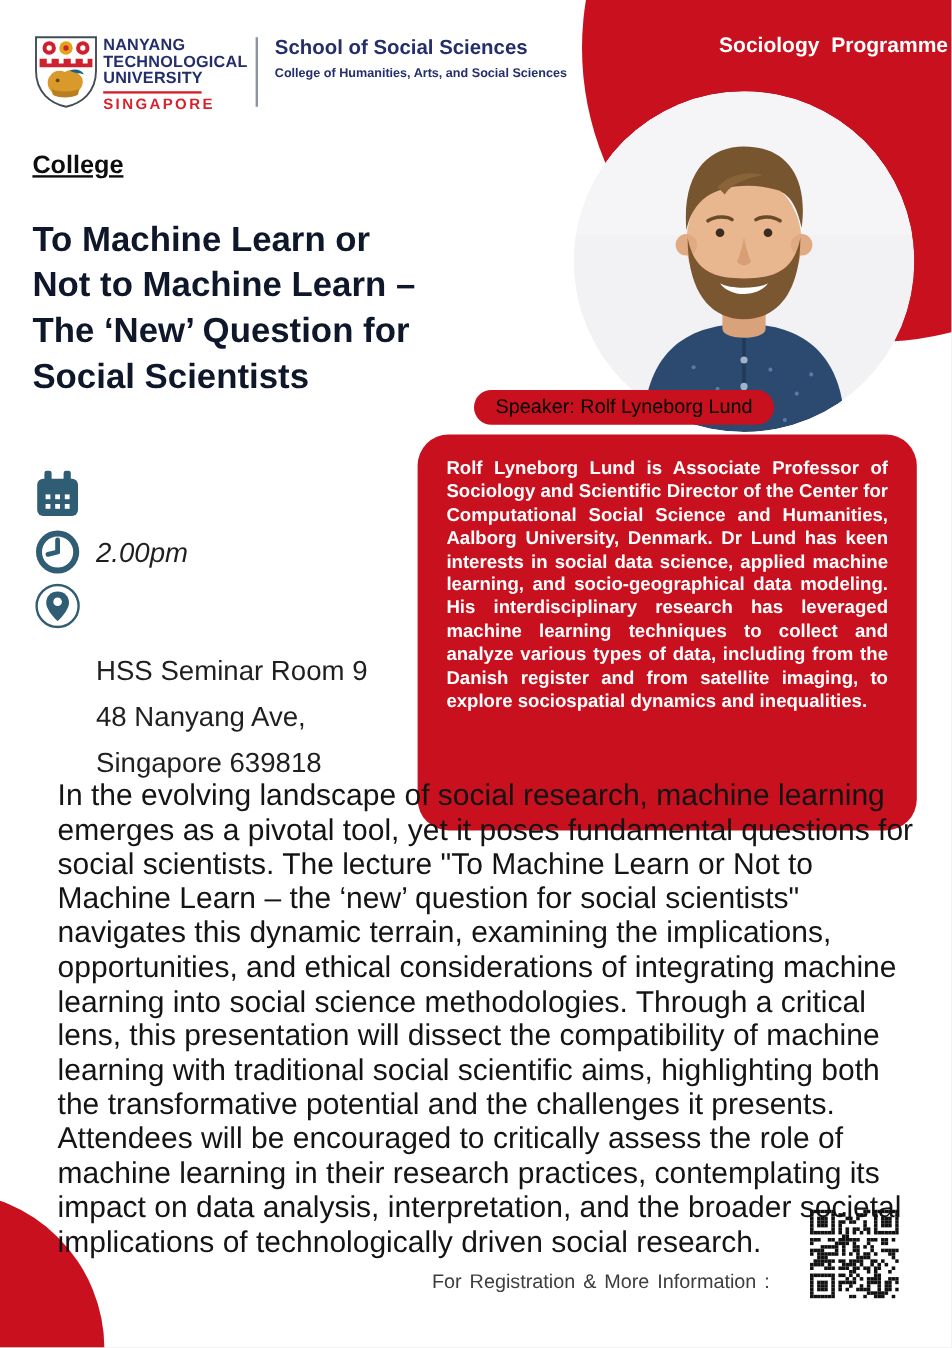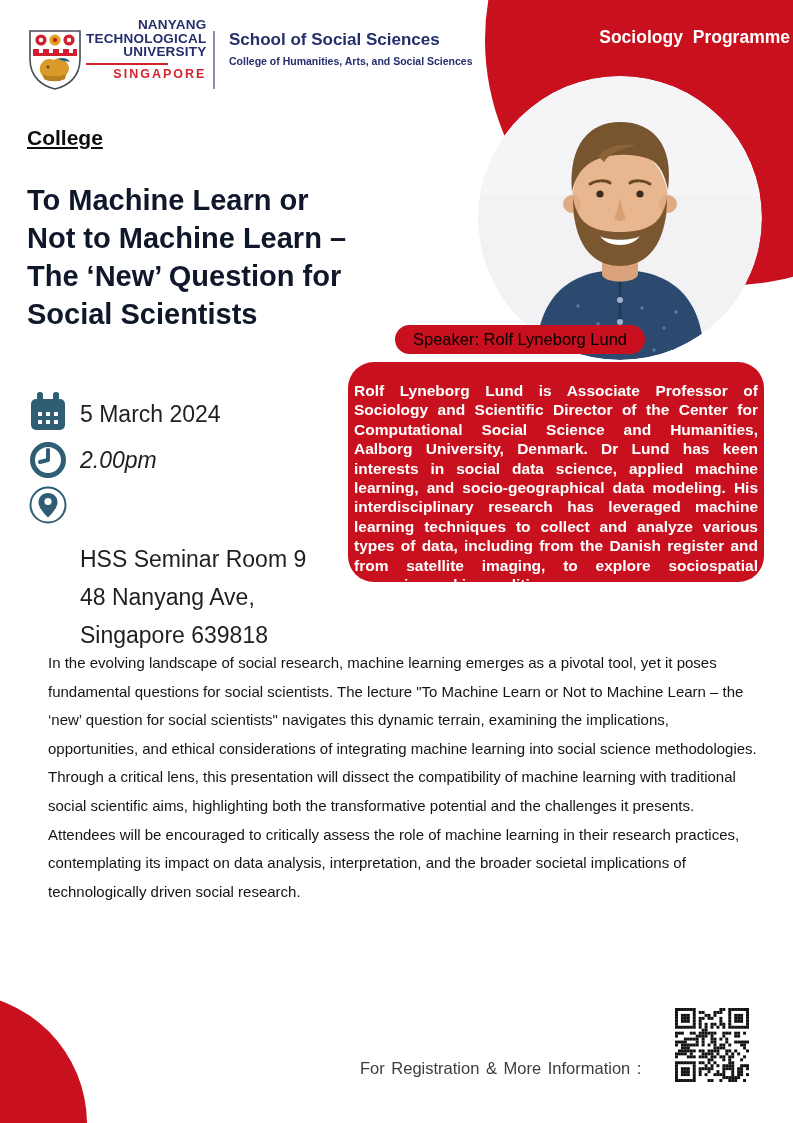--- a/index.html
+++ b/index.html
@@ -13,45 +13,45 @@
     position:relative;width:793px;height:1123px;margin:0 auto;
     background:#ffffff;overflow:hidden;
     font-family:"Liberation Sans","DejaVu Sans",sans-serif;
   }
   
   .blob-top{position:absolute;left:485px;top:-205px;width:490px;height:490px;border-radius:50%;background:var(--red);}
   .blob-bottom{position:absolute;left:-175px;top:993px;width:262px;height:262px;border-radius:50%;background:var(--red);}
   
   .programme{position:absolute;left:515px;top:27px;width:275px;text-align:right;color:#fff;font-weight:bold;font-size:17.5px;word-spacing:5px;}
   .crest{position:absolute;left:28px;top:29px;width:54px;height:62px;}
-  .wordmark{position:absolute;left:86px;top:18px;color:var(--navy);font-weight:bold;font-size:13.5px;line-height:13.5px;letter-spacing:.2px;text-align:right;}
+  .wordmark{position:absolute;left:86px;top:31px;color:var(--navy);font-weight:bold;font-size:13.5px;line-height:13.5px;letter-spacing:.2px;}
   .wordmark .rule{height:2px;background:#d5232e;margin:4px 0 3px;width:82px;}
   .wordmark .sg{color:#d5232e;letter-spacing:2px;font-size:12.5px;}
   .divider{position:absolute;left:213px;top:31px;width:2px;height:58px;background:#8b93a4;}
   .school{position:absolute;left:229px;top:30px;color:var(--navy);}
   .school .name{font-size:17px;font-weight:bold;}
   .school .college{font-size:10.5px;font-weight:bold;margin-top:5px;}
   
   .seminar{position:absolute;left:27px;top:126px;font-size:21px;font-weight:bold;text-decoration:underline;color:#0d0d0d;}
   .title{position:absolute;left:27px;top:181px;font-size:29px;font-weight:bold;line-height:38px;color:#0f172a;}
   
   .photo{position:absolute;left:478px;top:76px;width:284px;height:284px;border-radius:50%;overflow:hidden;}
   .pill{position:absolute;left:395px;top:325px;height:29px;line-height:29px;padding:0 18px;background:var(--red);border-radius:15px;color:#000000;font-size:16.5px;white-space:nowrap;}
-  .bio{position:absolute;left:348px;top:362px;width:416px;height:220px;background:var(--red);border-radius:26px;box-sizing:border-box;padding:19px 6px;color:#fff;font-weight:bold;font-size:15.5px;line-height:19.4px;text-align:justify;}
+  .bio{position:absolute;left:348px;top:362px;width:416px;height:330px;background:var(--red);border-radius:26px;box-sizing:border-box;padding:19px 24px;color:#fff;font-weight:bold;font-size:15.5px;line-height:19.4px;text-align:justify;}
   
   .info-icon{position:absolute;}
   .i-cal{left:30px;top:392px;}
   .i-clock{left:29px;top:441px;}
   .i-pin{left:29px;top:486px;}
   .info-text{position:absolute;left:80px;font-size:23px;color:#1f1f1f;}
   .t-date{top:401px;}
   .t-time{top:447px;font-style:italic;}
   .t-venue{top:492px;line-height:38px;margin-top:48px;}
   
-  .abstract{position:absolute;left:48px;top:649px;width:714px;font-size:15px;line-height:28.6px;color:#141414;}
+  .abstract{position:absolute;left:48px;top:649px;width:714px;font-size:25px;line-height:28.6px;color:#141414;}
   
   .footer-label{position:absolute;left:360px;top:1059px;width:300px;font-size:16.5px;color:#3d3d3d;word-spacing:2px;}
   .qr{position:absolute;left:675px;top:1008px;width:74px;height:74px;}
 </style>
 </head>
 <body>
 
 <div class="poster">
 
   <div class="blob-top"></div>
@@ -157,21 +157,20 @@
     <rect x="23" y="0" width="6" height="12" rx="2.5" fill="var(--icon)"></rect>
     <g fill="#ffffff">
       <rect x="8" y="20" width="4" height="4"></rect>
         <rect x="16" y="20" width="4" height="4"></rect>
         <rect x="24" y="20" width="4" height="4"></rect>
       <rect x="8" y="28" width="4" height="4"></rect>
         <rect x="16" y="28" width="4" height="4"></rect>
         <rect x="24" y="28" width="4" height="4"></rect>
     </g>
   </svg>
-  <div class="info-text t-date">5 March 2024</div>
 
   <svg class="info-icon i-clock" width="38" height="38" viewBox="0 0 38 38">
     <circle cx="19" cy="19" r="15.5" fill="none" stroke="var(--icon)" stroke-width="5"></circle>
     <path d="M19 19 L19 9 M19 19 L11 21" stroke="var(--icon)" stroke-width="4" stroke-linecap="round" fill="none"></path>
   </svg>
   <div class="info-text t-time">2.00pm</div>
 
   <svg class="info-icon i-pin" width="38" height="38" viewBox="0 0 38 38">
     <circle cx="19" cy="19" r="17.5" fill="none" stroke="var(--icon)" stroke-width="2"></circle>
     <path d="M19 7 C13.5 7 9.5 11 9.5 16.2 C9.5 23 19 31.5 19 31.5 C19 31.5 28.5 23 28.5 16.2 C28.5 11 24.5 7 19 7 Z" fill="var(--icon)"></path>

